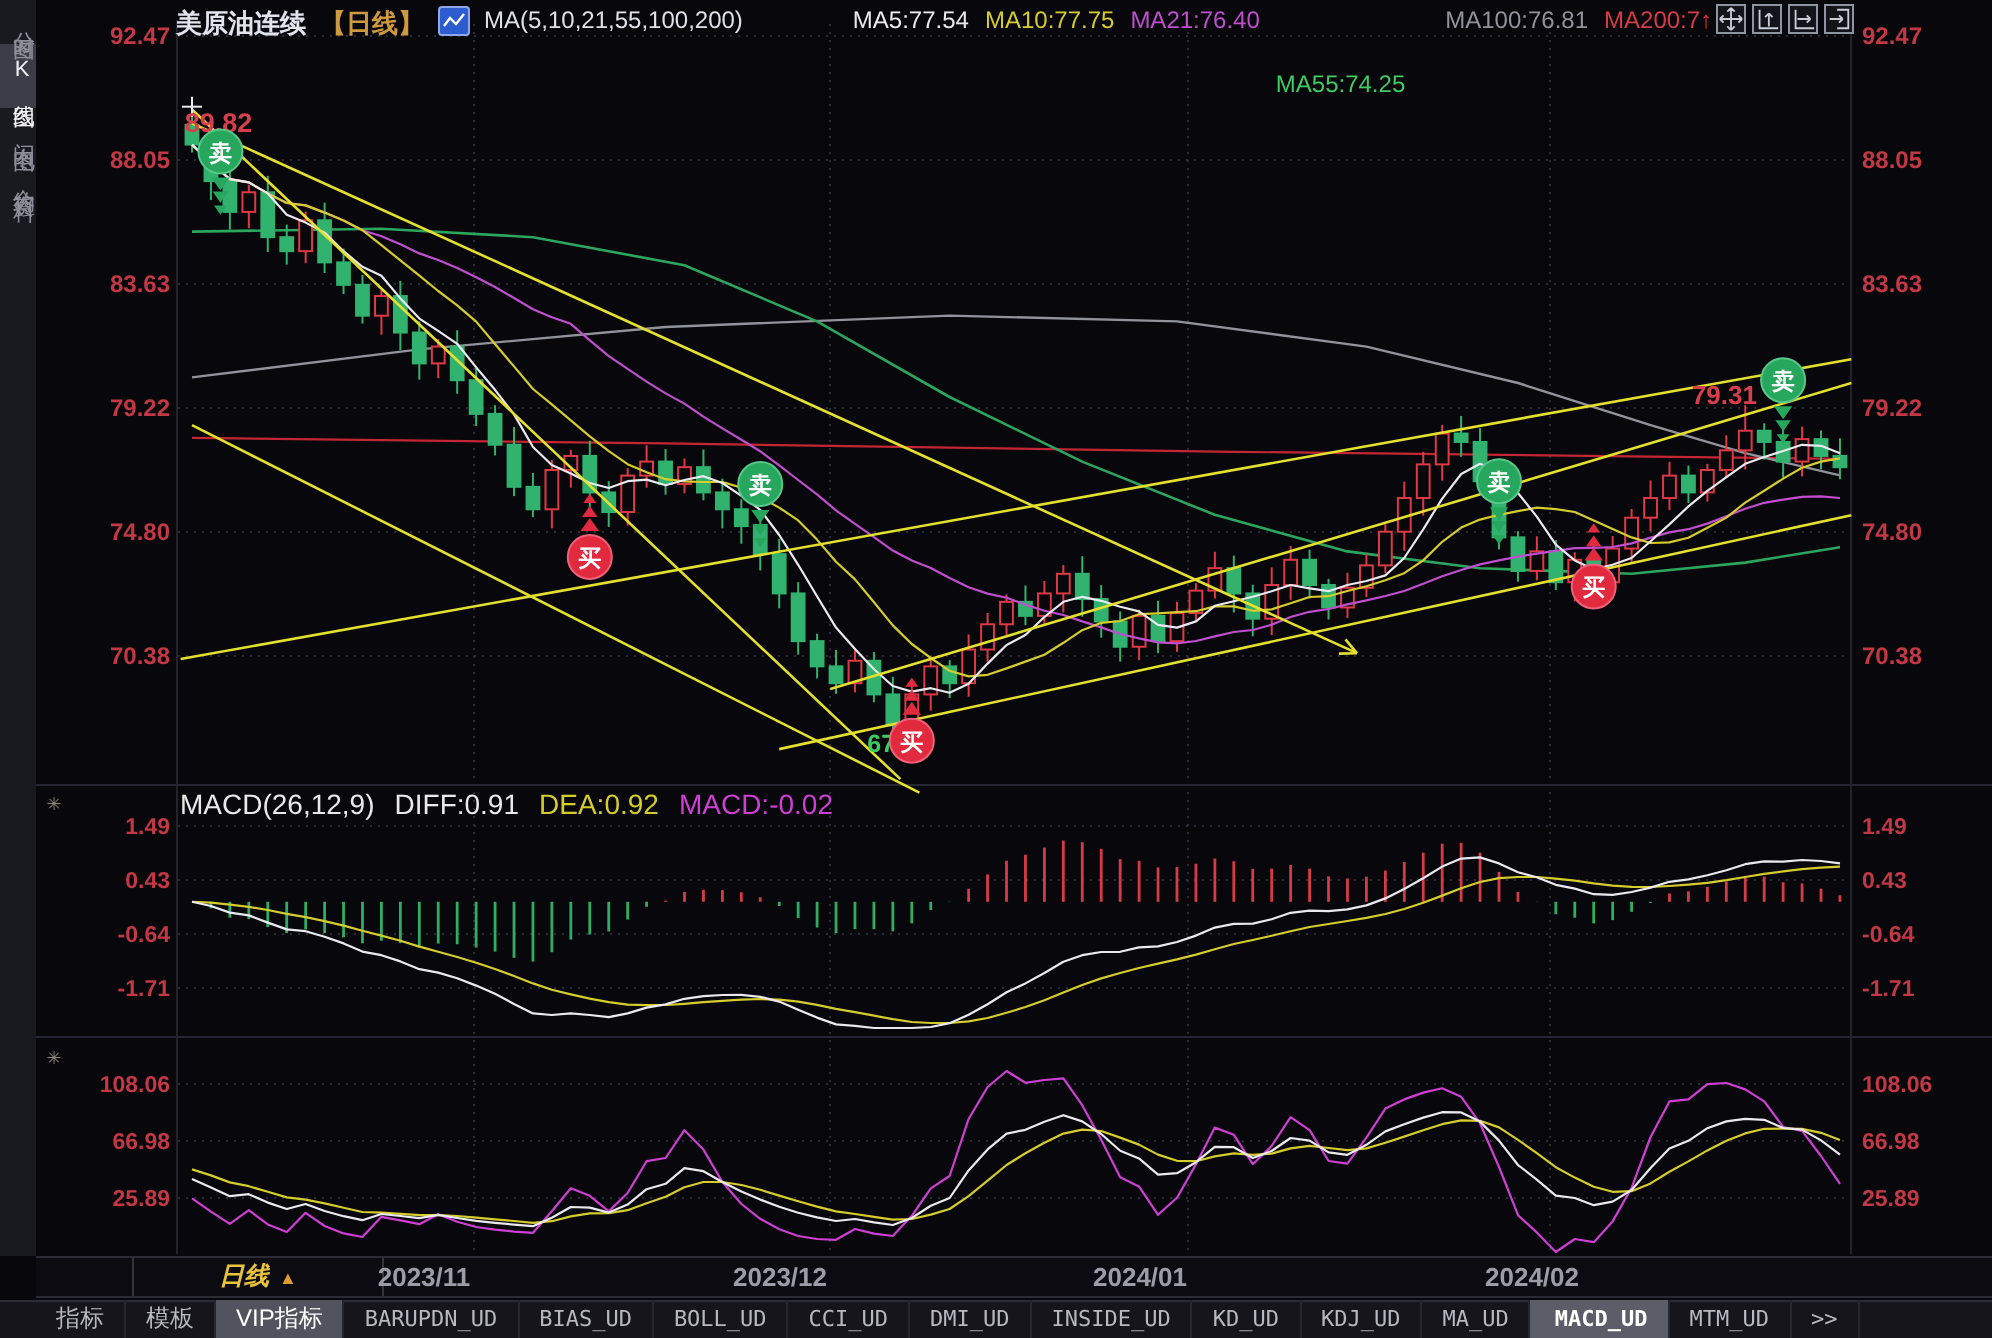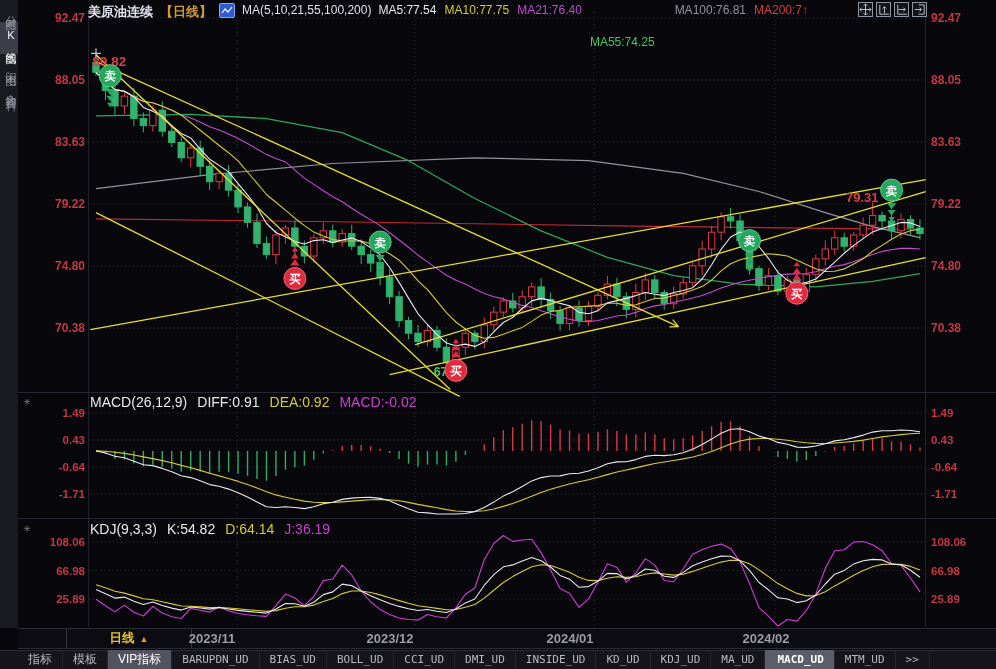--- a/index.html
+++ b/index.html
@@ -28,21 +28,21 @@
   
   .sub-header{position:absolute;left:90px;height:14px;z-index:2;display:flex;gap:10px;
               font-size:14px;white-space:nowrap;}
   .wh{color:#e9e9ec;} .yl{color:#d6cc2e;} .mg{color:#cf3fd4;}
   .panel-gear{position:absolute;left:21px;width:12px;text-align:center;font-size:9px;color:#8a8a77;z-index:2;}
   
   .date-row{position:absolute;left:18px;right:0;top:628px;height:21px;background:#0b0b11;
             border-top:1px solid #2b2b36;border-bottom:1px solid #2b2b36;z-index:3;box-sizing:border-box;}
   .period-box{position:absolute;left:48px;top:0;width:124px;height:100%;border-left:1px solid #34343f;
               border-right:1px solid #34343f;display:flex;align-items:center;justify-content:center;
-              gap:5px;cursor:pointer;}
+              gap:5px;cursor:pointer;font-style:italic;}
   .period-box .lab{font-size:12.5px;font-weight:bold;color:#e7c23a;}
   .period-box .arr{font-size:9px;color:#df9a30;}
   .month{position:absolute;top:2px;transform:translateX(-50%);font-size:13px;font-weight:bold;color:#9c9ca6;}
   
   .tabbar{position:absolute;left:0;right:0;top:650px;height:19px;background:#15151b;
           border-top:1px solid #2b2b36;display:flex;z-index:3;padding-left:18px;box-sizing:border-box;align-items:flex-end;}
   .tab{line-height:19px;padding:0 10px;font-size:12px;color:#b8b8c0;border-right:1px solid #262630;
        cursor:pointer;white-space:nowrap;}
   .tab.mono{font-family:"DejaVu Sans Mono",monospace;font-size:11px;}
   .tab.sel{background:#53535f;color:#ffffff;}
@@ -436,21 +436,21 @@
   <div class="topbar">
     <span class="title">美原油连续</span>
     <span class="period-tag">【日线】</span>
     <span class="legend-ico">
         <svg width="14" height="13">
           <polyline points="2,9 5,5 8,8 12,3" fill="none" stroke="#ffffff" stroke-width="1.2"></polyline>
         </svg>
       </span>
     <span class="ma-group">MA(5,10,21,55,100,200)</span>
     <span id="ma-legend" style="display:flex;gap:8px;">
-        <span class="ma-item" style="color: rgb(233, 233, 239);">MA5:77.54</span>
+        <span class="ma-item" style="color: rgb(233, 233, 239); margin-left: 48px;">MA5:77.54</span>
         <span class="ma-item" style="color: rgb(214, 204, 46);">MA10:77.75</span>
         <span class="ma-item" style="color: rgb(192, 78, 207);">MA21:76.40</span>
         <span class="ma-item" style="color: rgb(62, 203, 99); margin-top: 32px;">MA55:74.25</span>
         <span class="ma-item" style="color: rgb(146, 146, 155); margin-left: 12px;">MA100:76.81</span>
         <span class="ma-item" style="color: rgb(214, 60, 69);">MA200:7<b style="color: rgb(227, 48, 60);">↑</b></span>
       </span>
   </div>
 
   <div class="win-icons" id="win-icons">
       <span class="win-icon">
@@ -477,26 +477,20 @@
 
   <span class="panel-gear" style="top:397px;">✳</span>
   <div class="sub-header" style="top:394px;">
     <span class="wh">MACD(26,12,9)</span>
     <span class="wh">DIFF:0.91</span>
     <span class="yl">DEA:0.92</span>
     <span class="mg">MACD:-0.02</span>
   </div>
 
   <span class="panel-gear" style="top:524px;">✳</span>
-  <div class="sub-header" style="top:521px;">
-    <span class="wh">KDJ(9,3,3)</span>
-    <span class="wh">K:54.82</span>
-    <span class="yl">D:64.14</span>
-    <span class="mg">J:36.19</span>
-  </div>
 
   <div class="date-row">
     <div class="period-box">
       <span class="lab">日线</span>
       <span class="arr">▲</span>
     </div>
     <span class="month" style="left:194px;">2023/11</span>
     <span class="month" style="left:372px;">2023/12</span>
     <span class="month" style="left:552px;">2024/01</span>
     <span class="month" style="left:748px;">2024/02</span>

